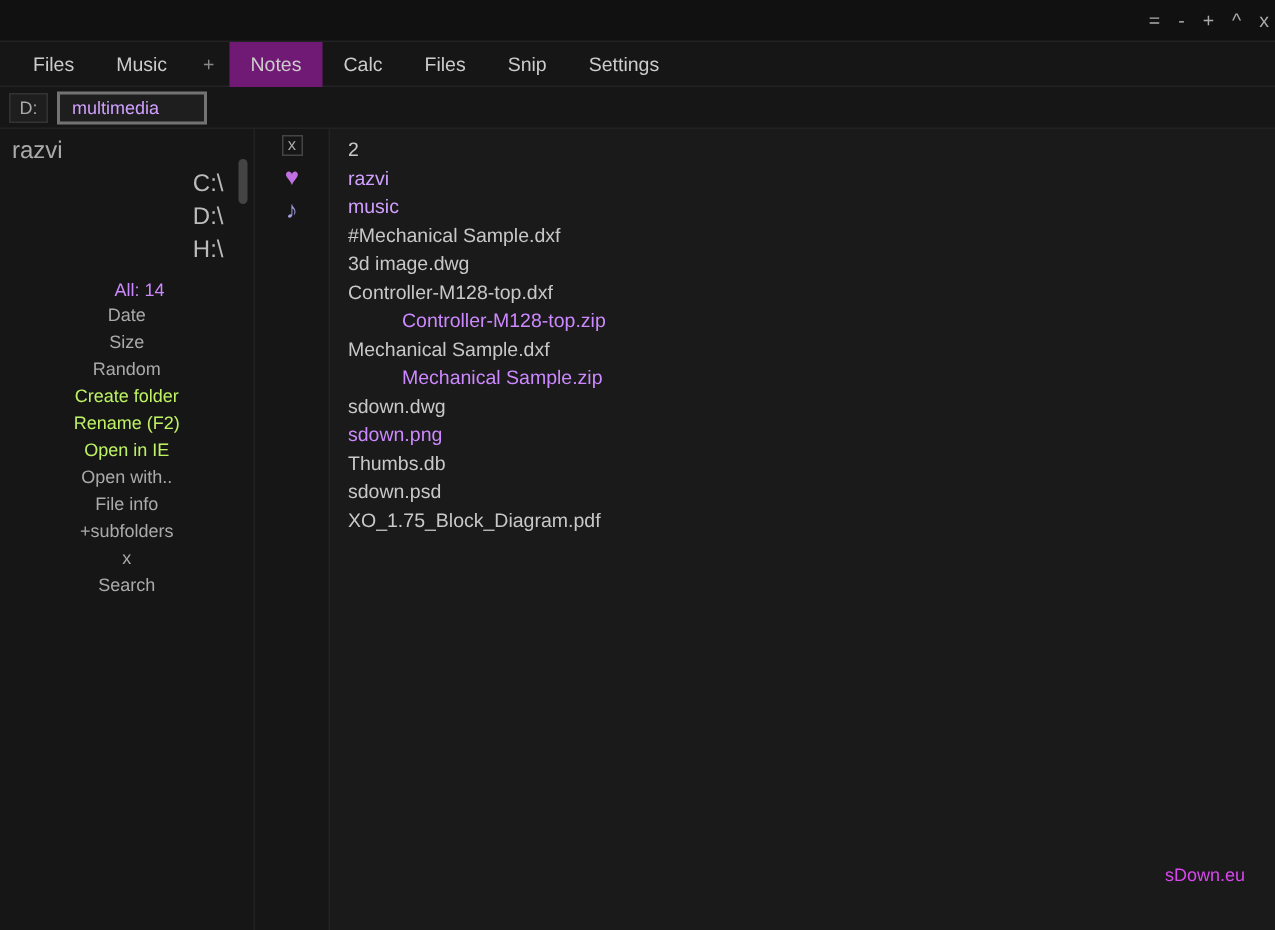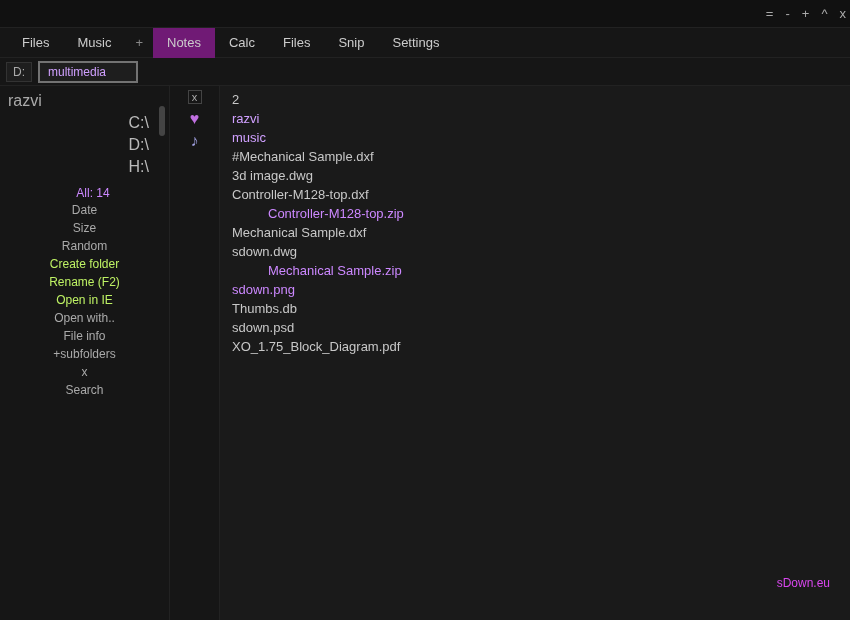--- a/index.html
+++ b/index.html
@@ -285,22 +285,22 @@
 
   <div class="file-panel">
     <div class="file-item number">2</div>
     <div class="file-item folder">razvi</div>
     <div class="file-item folder">music</div>
     <div class="file-item">#Mechanical Sample.dxf</div>
     <div class="file-item">3d image.dwg</div>
     <div class="file-item">Controller-M128-top.dxf</div>
     <div class="file-item zip-file">Controller-M128-top.zip</div>
     <div class="file-item">Mechanical Sample.dxf</div>
+    <div class="file-item zip-file">Mechanical Sample.zip</div>
     <div class="file-item">sdown.dwg</div>
-    <div class="file-item zip-file">Mechanical Sample.zip</div>
     <div class="file-item png-file">sdown.png</div>
     <div class="file-item">Thumbs.db</div>
     <div class="file-item">sdown.psd</div>
     <div class="file-item">XO_1.75_Block_Diagram.pdf</div>
   </div>
 
 </div>
 
 <div class="watermark">sDown.eu</div>
 

